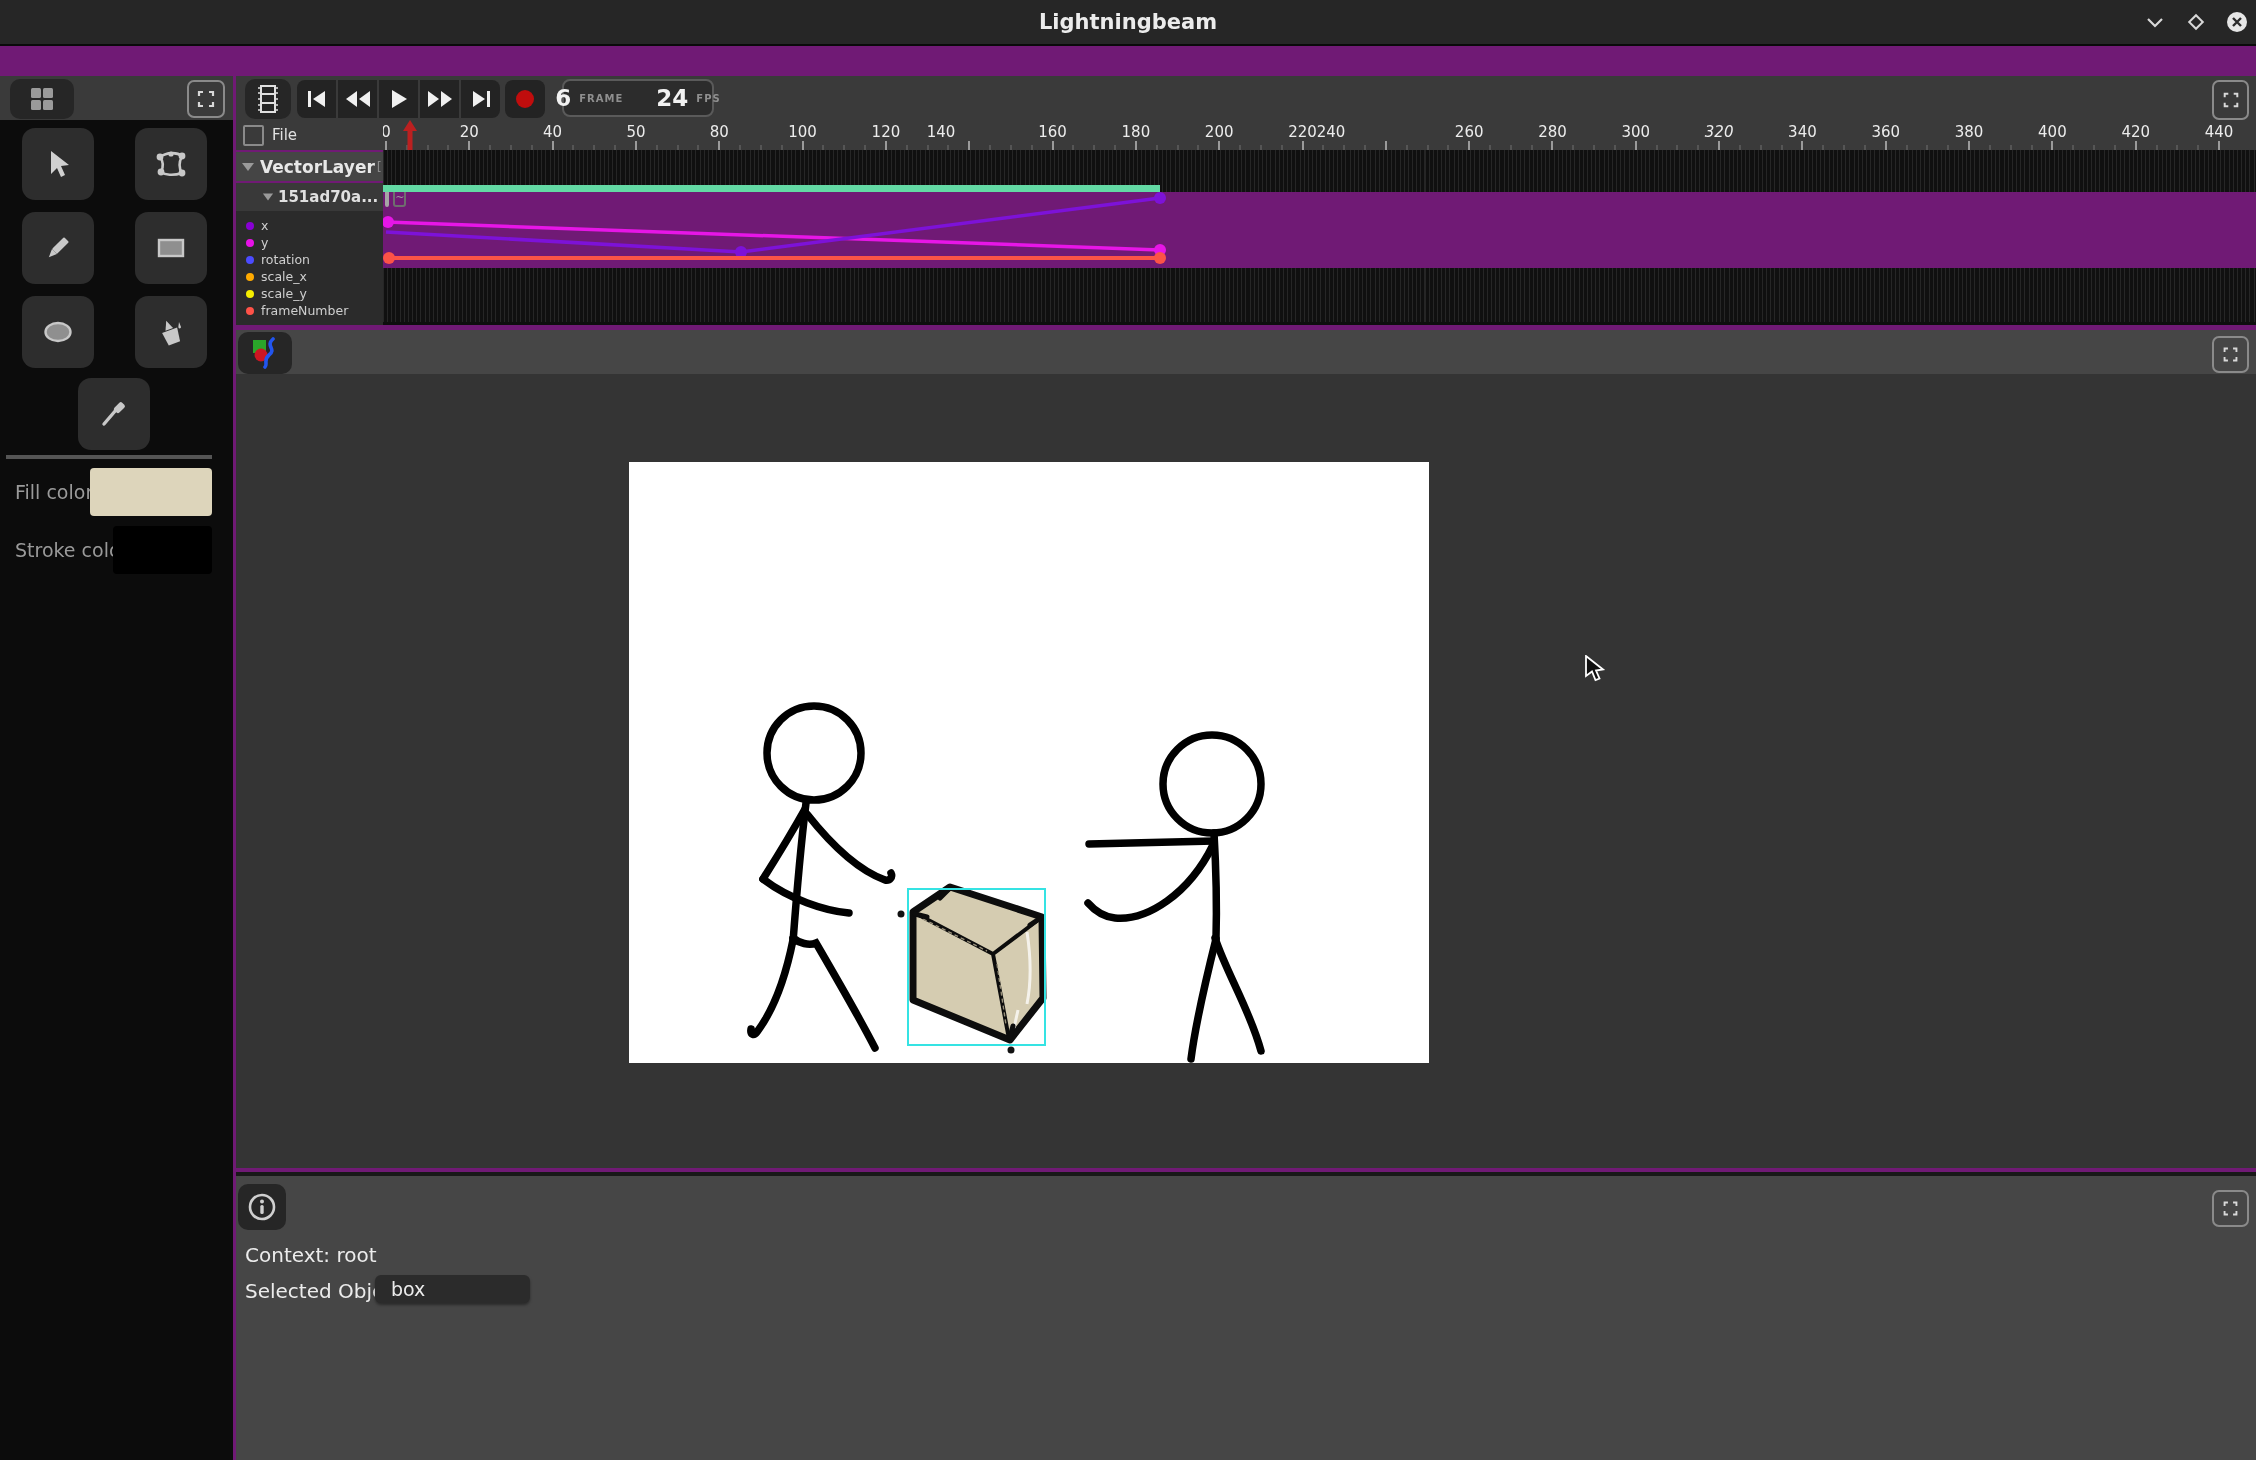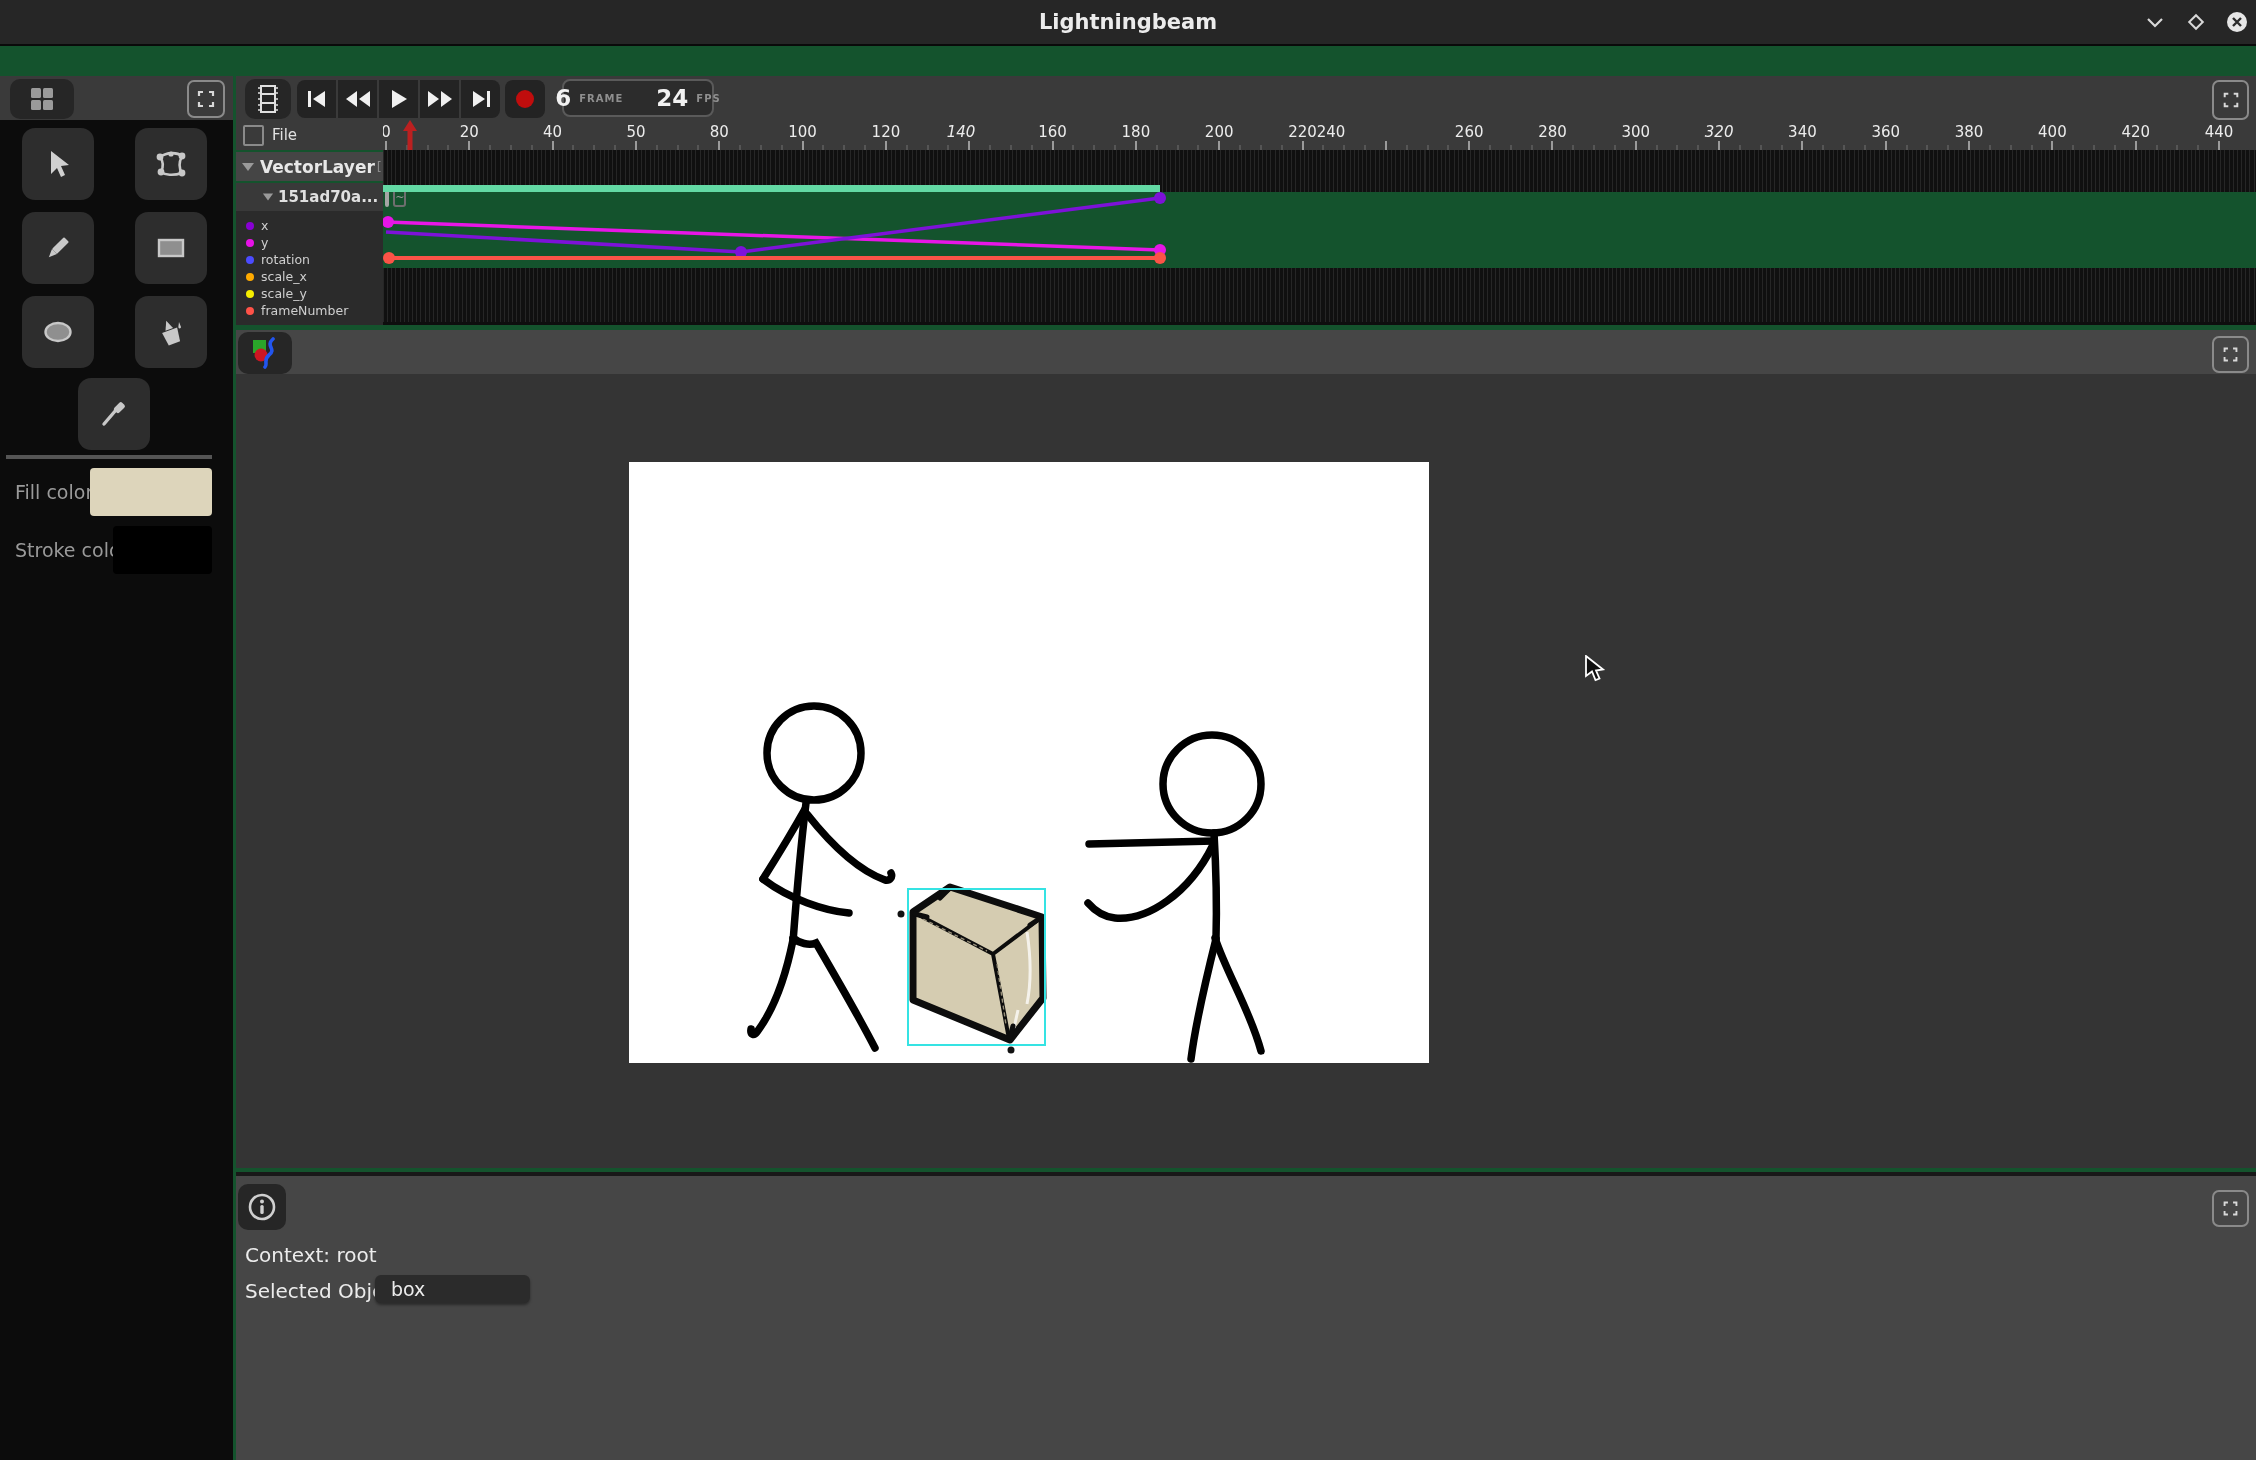--- a/index.html
+++ b/index.html
@@ -1,16 +1,16 @@
 <!DOCTYPE html>
 <html><head>
 <meta charset="utf-8">
 <style>
   html,body{margin:0;padding:0;background:#0b0b0b;}
-  #app{position:relative;width:2256px;height:1460px;overflow:hidden;background:#14532d;
+  #app{position:relative;width:2256px;height:1460px;overflow:hidden;background:#701a75;
        font-family:"DejaVu Sans","Liberation Sans",sans-serif;color:#e8e8e8;-webkit-font-smoothing:antialiased;}
   .abs{position:absolute;}
   
   .titlebar{left:0;top:0;width:2256px;height:44px;background:#262626;border-bottom:2px solid #0a0a0a;}
   .title{left:0;top:0;width:2256px;height:44px;line-height:44px;text-align:center;font-weight:bold;font-size:21px;color:#ececec;}
   .winctl{top:6px;width:32px;height:32px;display:flex;align-items:center;justify-content:center;cursor:default;}
   
   .menubar{left:0;top:46px;width:2256px;height:30px;background:#3a3a3a;display:flex;align-items:center;padding-left:10px;box-sizing:border-box;gap:4px;}
   .menu-item{font-size:19px;color:#ececec;padding:0 14px;line-height:30px;}
   
@@ -347,21 +347,21 @@
       <div class="tickmin" style="left: 1793.38px;"></div>
       <div class="tickmin" style="left: 1814.21px;"></div>
       <div class="tickmaj" style="left: 1835.04px;"></div>
       <div class="ticklabel" style="left: 3px;">0</div>
       <div class="ticklabel" style="left: 86.32px;">20</div>
       <div class="ticklabel" style="left: 169.64px;">40</div>
       <div class="ticklabel" style="left: 252.96px;">50</div>
       <div class="ticklabel" style="left: 336.28px;">80</div>
       <div class="ticklabel" style="left: 419.6px;">100</div>
       <div class="ticklabel" style="left: 502.92px;">120</div>
-      <div class="ticklabel" style="left: 578px; font-style: italic;">140</div>
+      <div class="ticklabel" style="left: 558px;">140</div>
       <div class="ticklabel" style="left: 669.56px;">160</div>
       <div class="ticklabel" style="left: 752.88px;">180</div>
       <div class="ticklabel" style="left: 836.2px;">200</div>
       <div class="ticklabel" style="left: 919.52px;">220</div>
       <div class="ticklabel" style="left: 948px;">240</div>
       <div class="ticklabel" style="left: 1086.16px;">260</div>
       <div class="ticklabel" style="left: 1169.48px;">280</div>
       <div class="ticklabel" style="left: 1252.8px;">300</div>
       <div class="ticklabel" style="left: 1336.12px; font-style: italic;">320</div>
       <div class="ticklabel" style="left: 1419.44px;">340</div>

